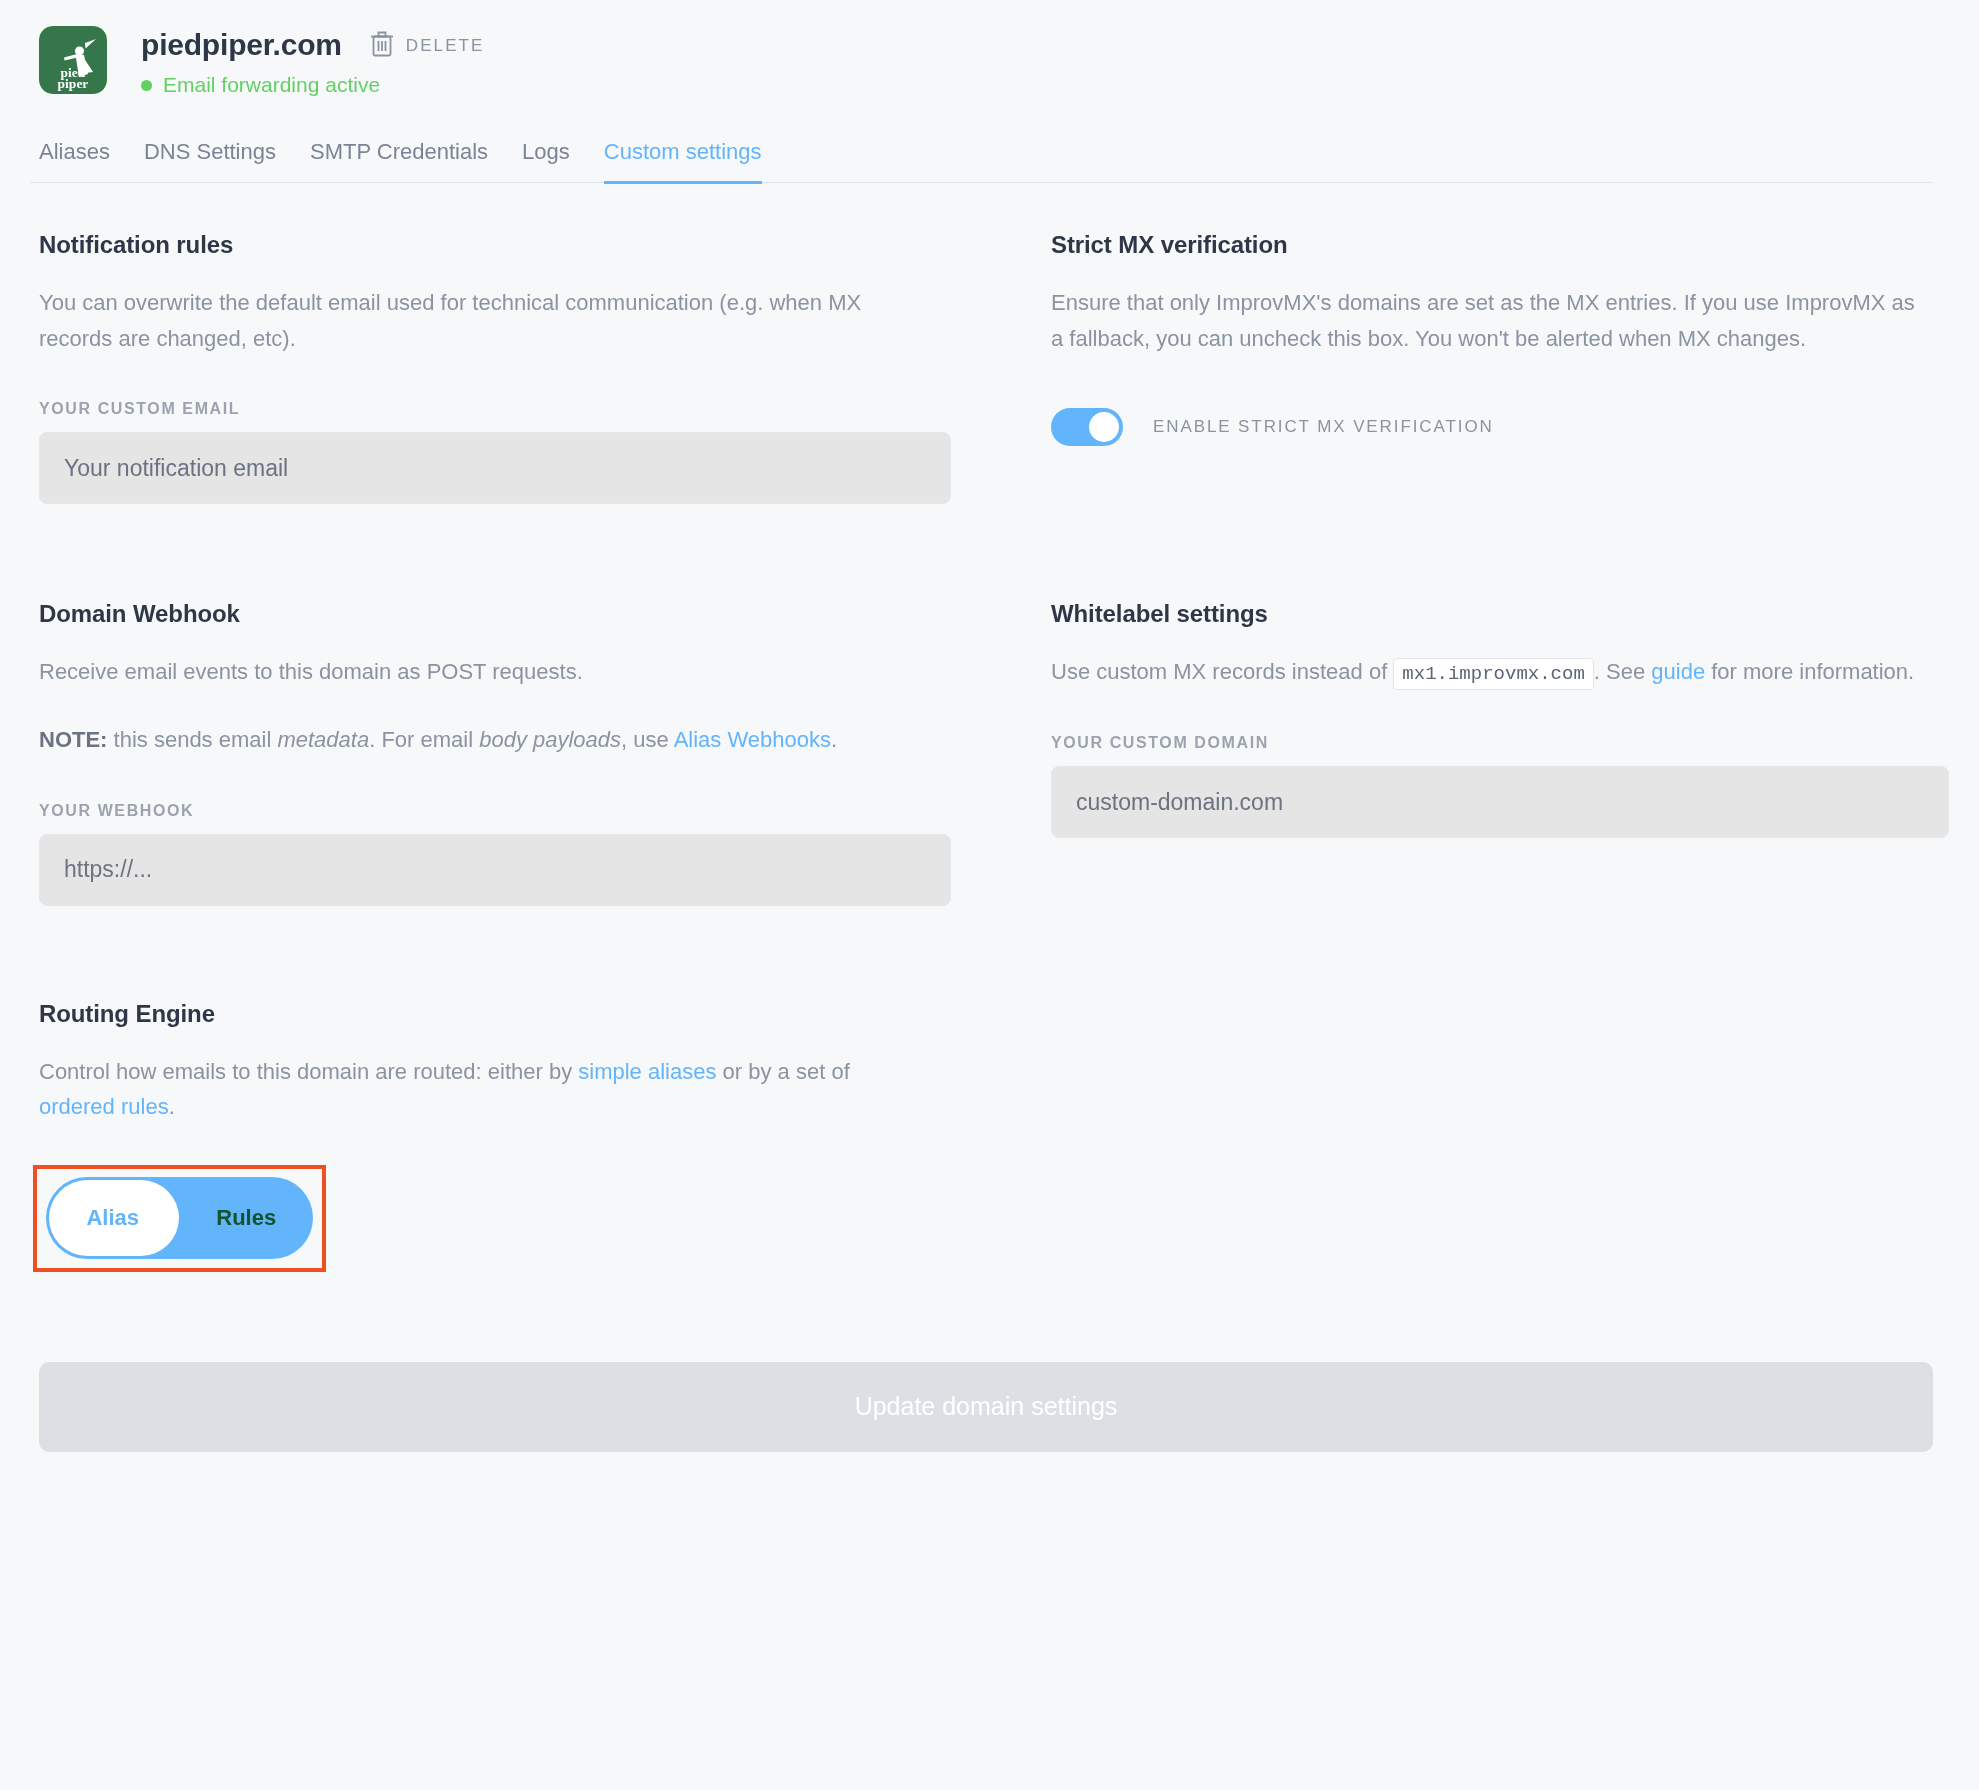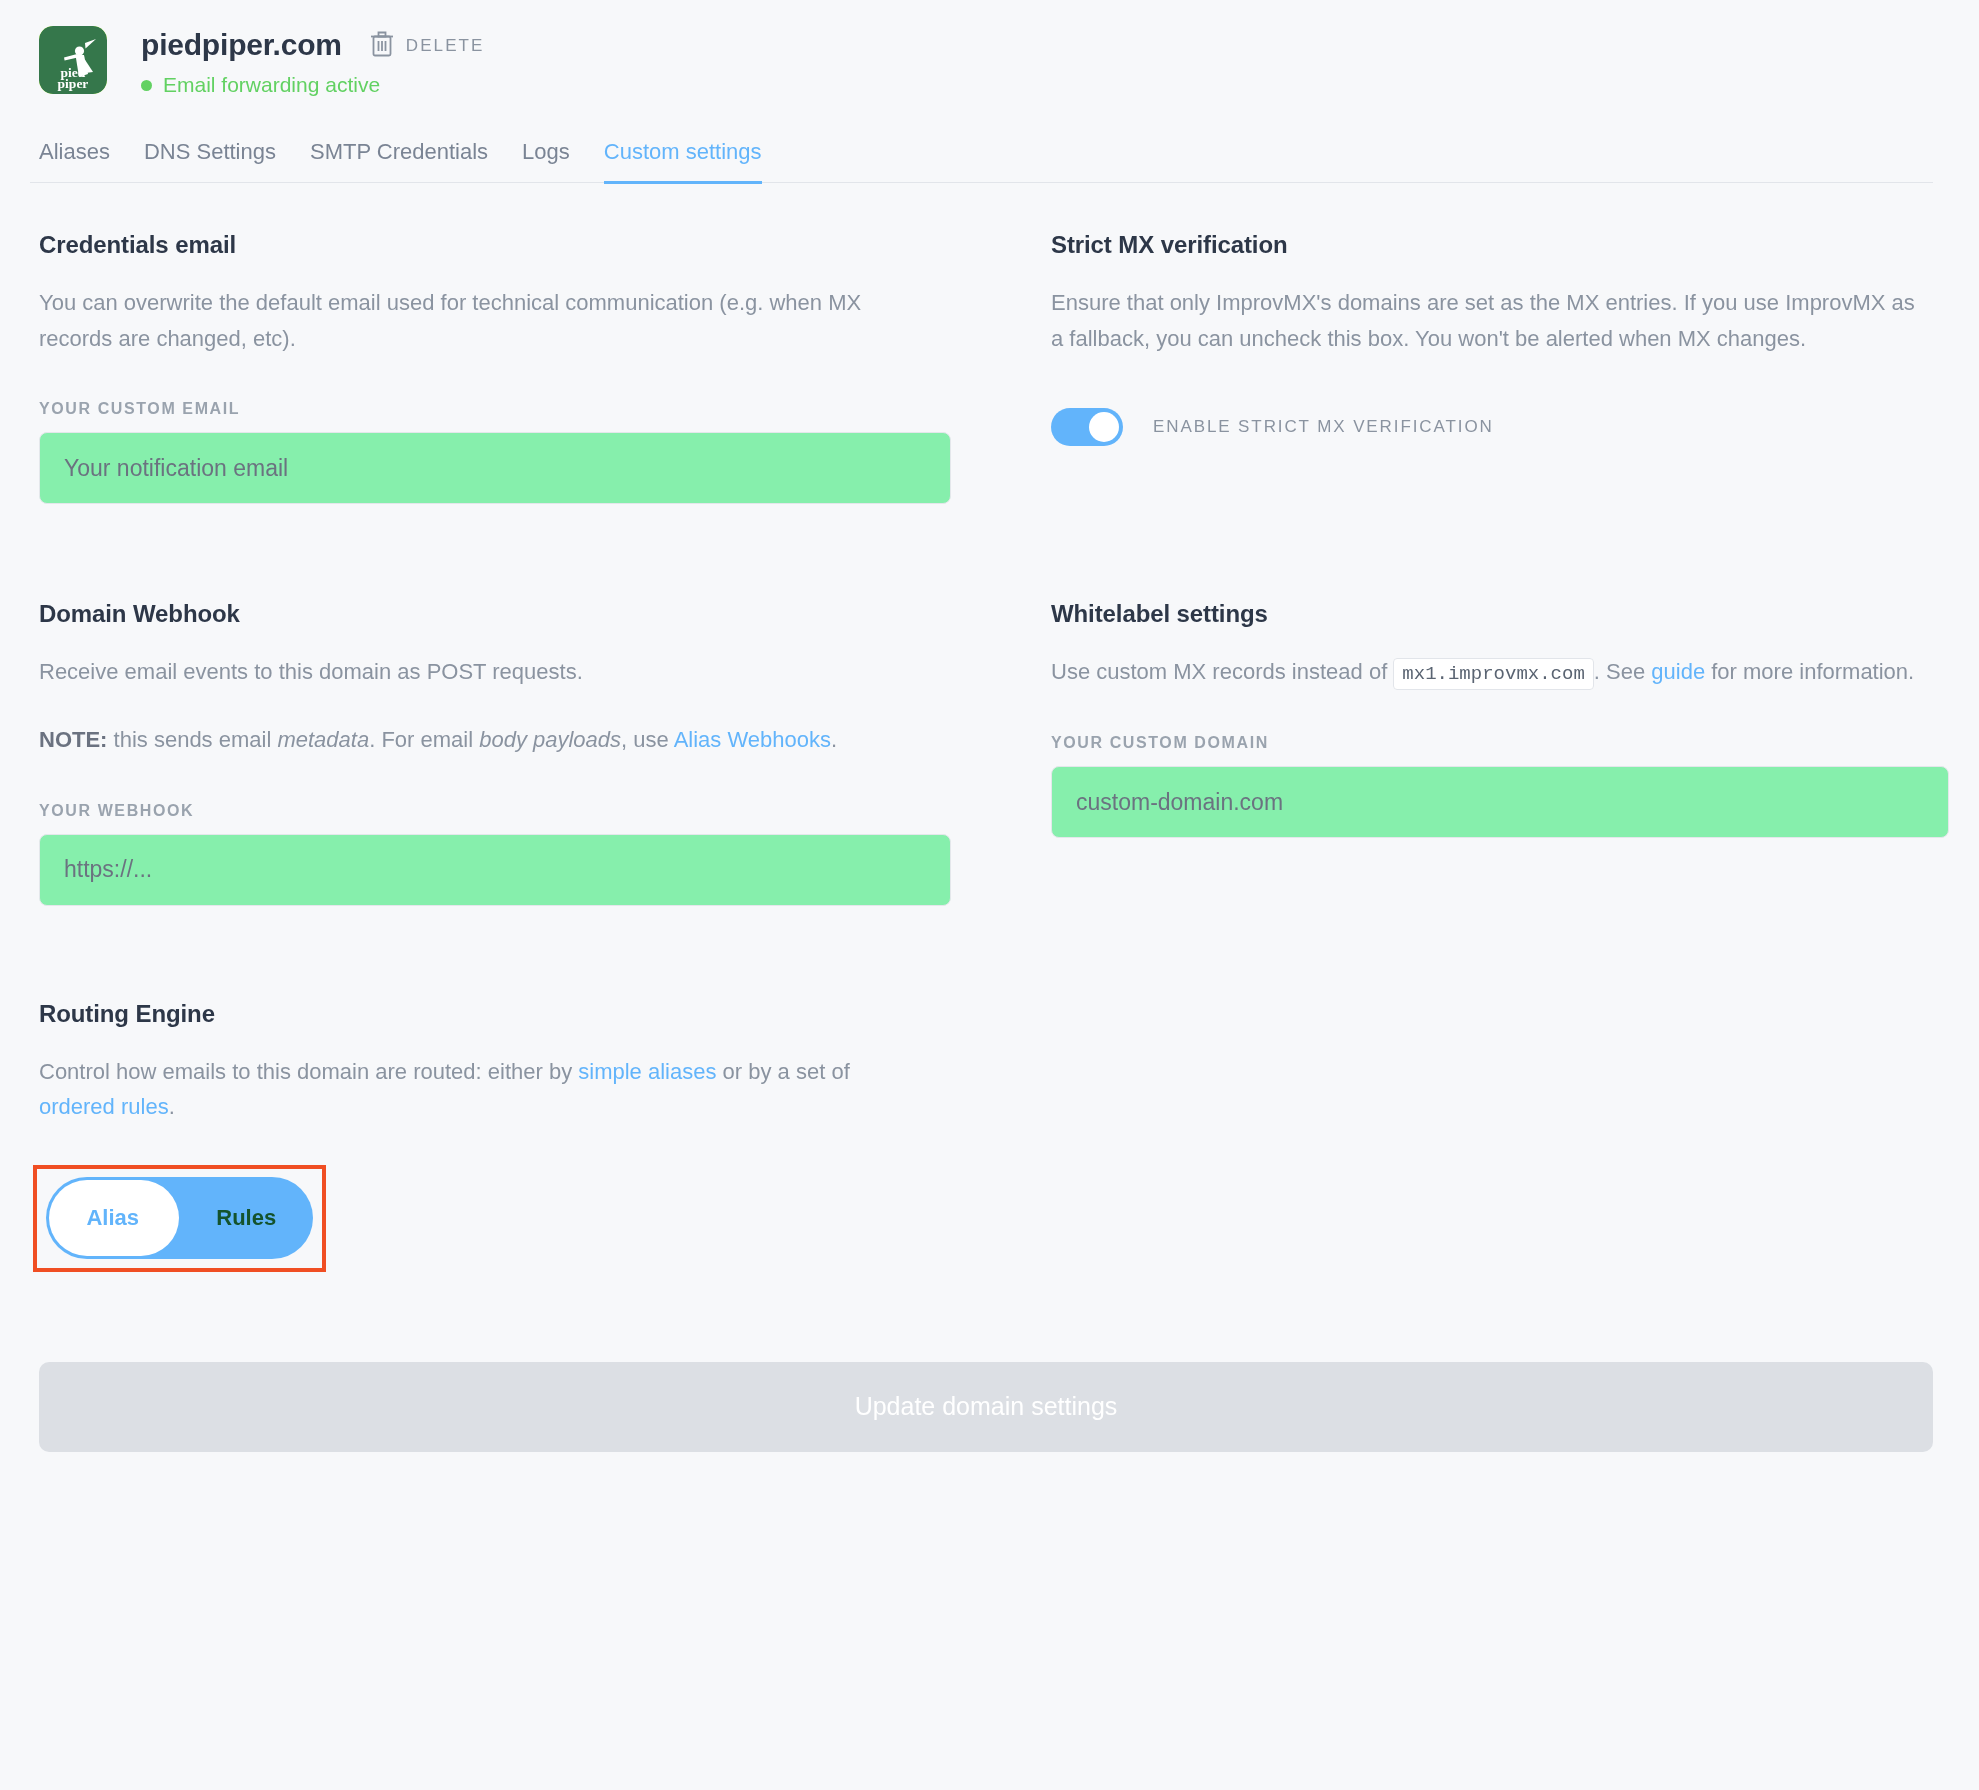--- a/index.html
+++ b/index.html
@@ -163,21 +163,21 @@
     margin-top: 44px;
     margin-bottom: 14px;
     font-weight: bold;
   }
   .text-input {
     width: 100%;
     box-sizing: border-box;
     height: 72px;
     border: 1px solid #e4e7eb;
     border-radius: 8px;
-    background: #86efac;
+    background: #e5e5e5;
     font-size: 23px;
     color: #6b7280;
     padding: 0 24px;
     font-family: "Liberation Sans", sans-serif;
     outline: none;
   }
   .text-input::placeholder { color: #6b7280; }
 
   
   .toggle-row {
@@ -325,21 +325,21 @@
     <div class="tab">Aliases</div>
     <div class="tab">DNS Settings</div>
     <div class="tab">SMTP Credentials</div>
     <div class="tab">Logs</div>
     <div class="tab active">Custom settings</div>
   </div>
 
   <div class="grid">
 
     <div class="col">
-      <h3 class="card-title">Credentials email</h3>
+      <h3 class="card-title">Notification rules</h3>
       <p class="card-desc">You can overwrite the default email used for technical communication (e.g. when MX records are changed, etc).</p>
       <div class="field-label">YOUR CUSTOM EMAIL</div>
       <input class="text-input" type="text" placeholder="Your notification email" style="">
     </div>
 
     <div class="col">
       <h3 class="card-title">Strict MX verification</h3>
       <p class="card-desc right">Ensure that only ImprovMX's domains are set as the MX entries. If you use ImprovMX as a fallback, you can uncheck this box. You won't be alerted when MX changes.</p>
       <div class="toggle-row">
         <div class="switch">

